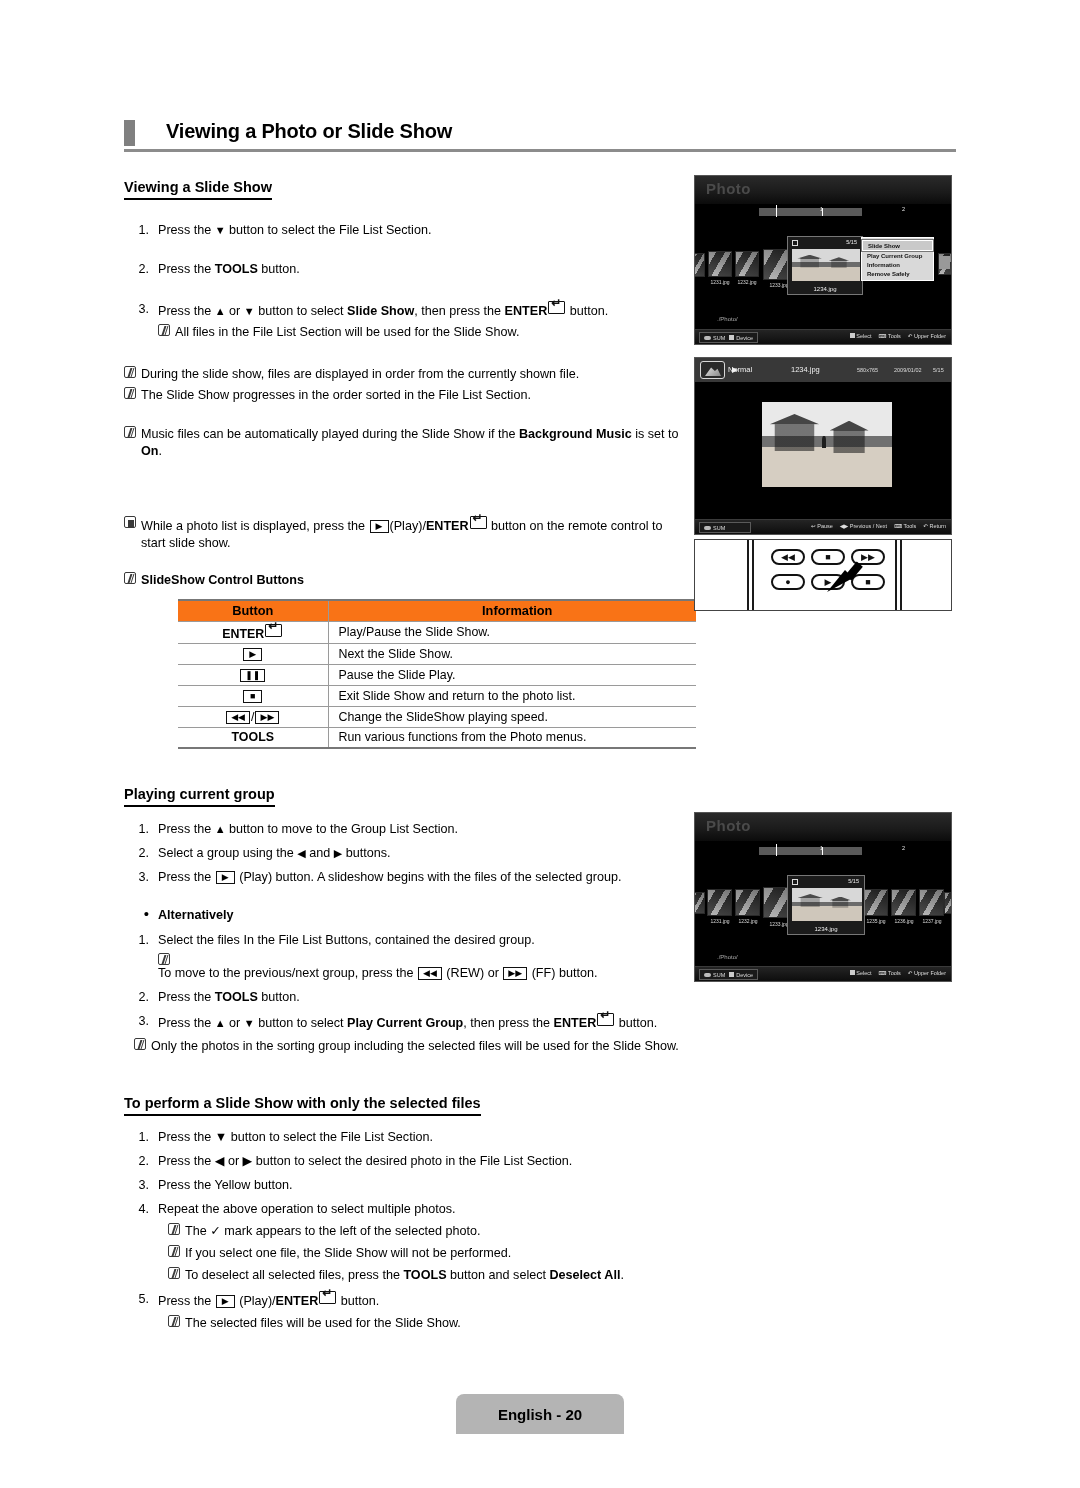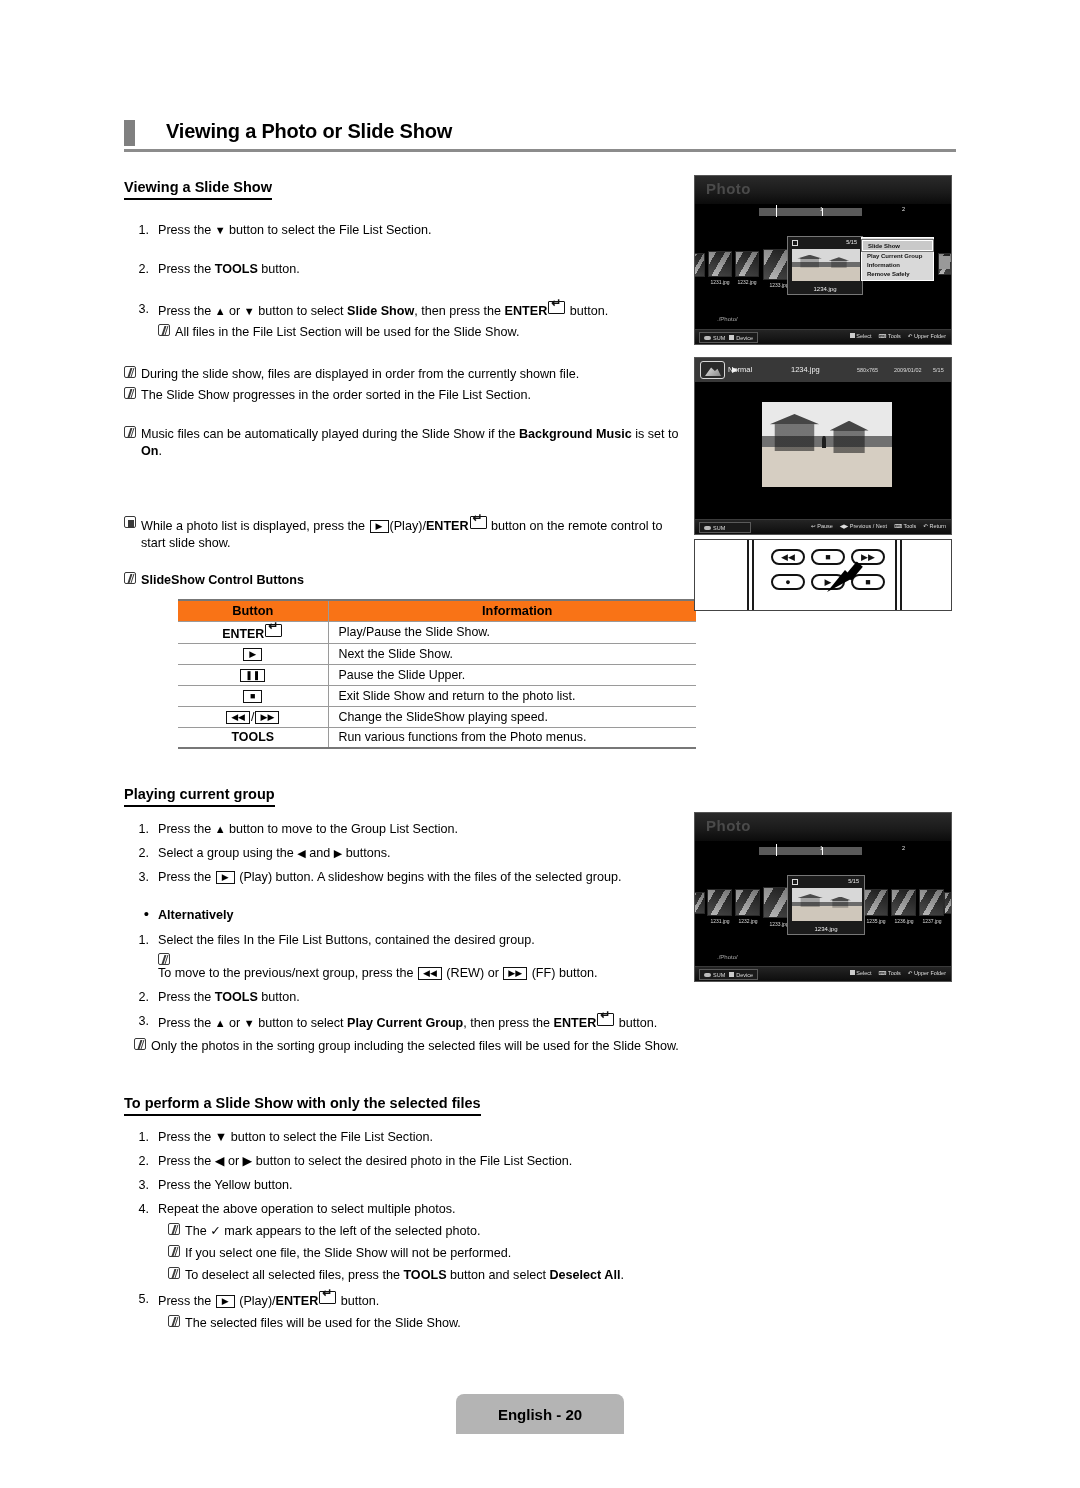--- a/index.html
+++ b/index.html
@@ -344,21 +344,21 @@
         <tr>
           <td class="c1"><b>ENTER</b><span class="key enter"><i></i></span></td>
           <td class="c2">Play/Pause the Slide Show.</td>
         </tr>
         <tr>
           <td class="c1"><span class="key">▶</span></td>
           <td class="c2">Next the Slide Show.</td>
         </tr>
         <tr>
           <td class="c1"><span class="key">❚❚</span></td>
-          <td class="c2">Pause the Slide Upper.</td>
+          <td class="c2">Pause the Slide Play.</td>
         </tr>
         <tr>
           <td class="c1"><span class="key">■</span></td>
           <td class="c2">Exit Slide Show and return to the photo list.</td>
         </tr>
         <tr>
           <td class="c1"><span class="key">◀◀</span>/<span class="key">▶▶</span></td>
           <td class="c2">Change the SlideShow playing speed.</td>
         </tr>
         <tr>

